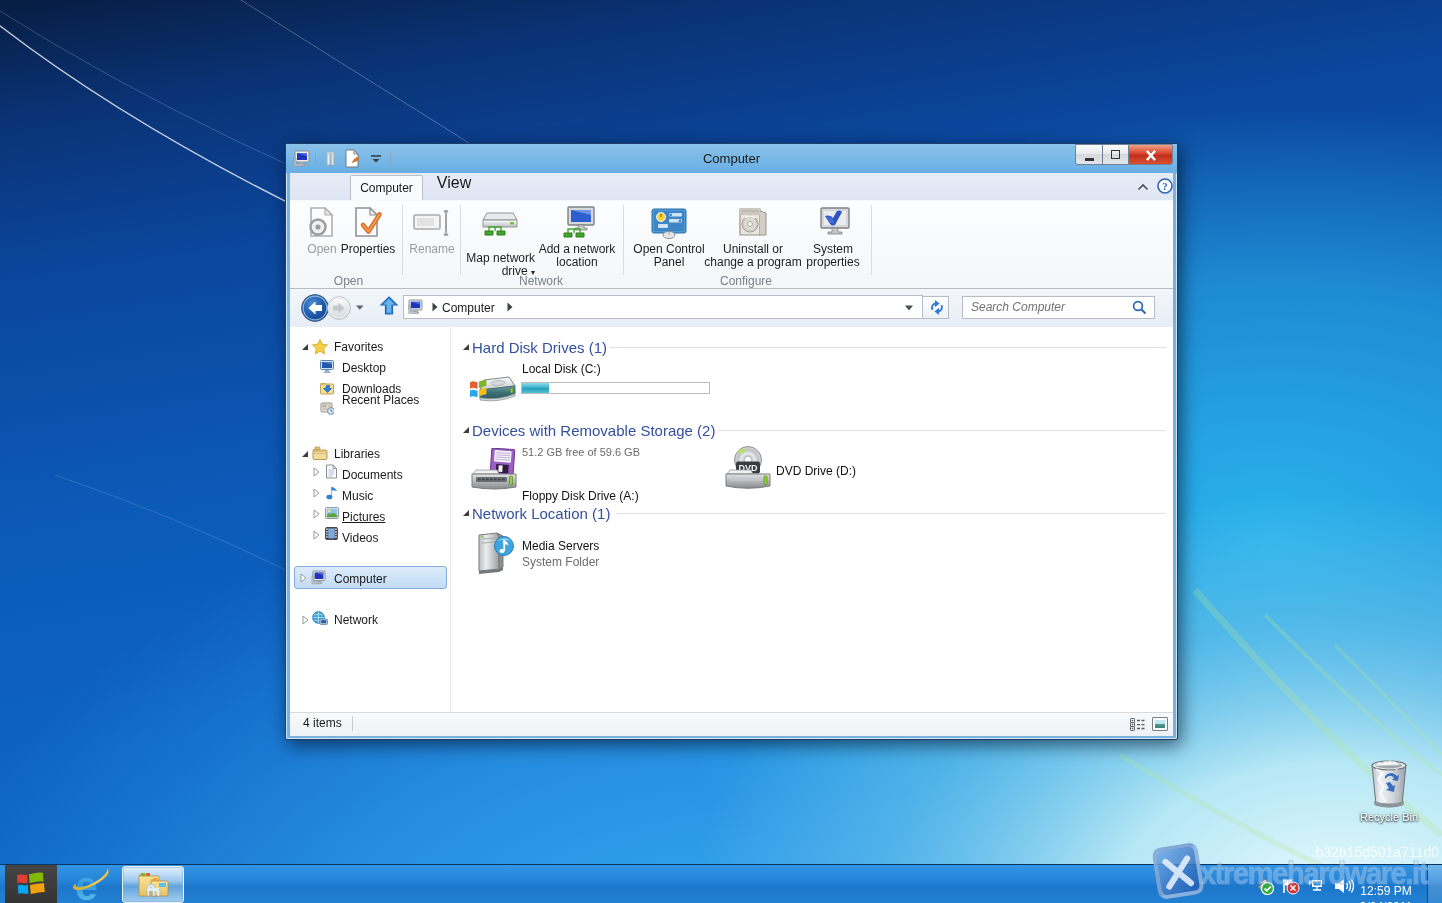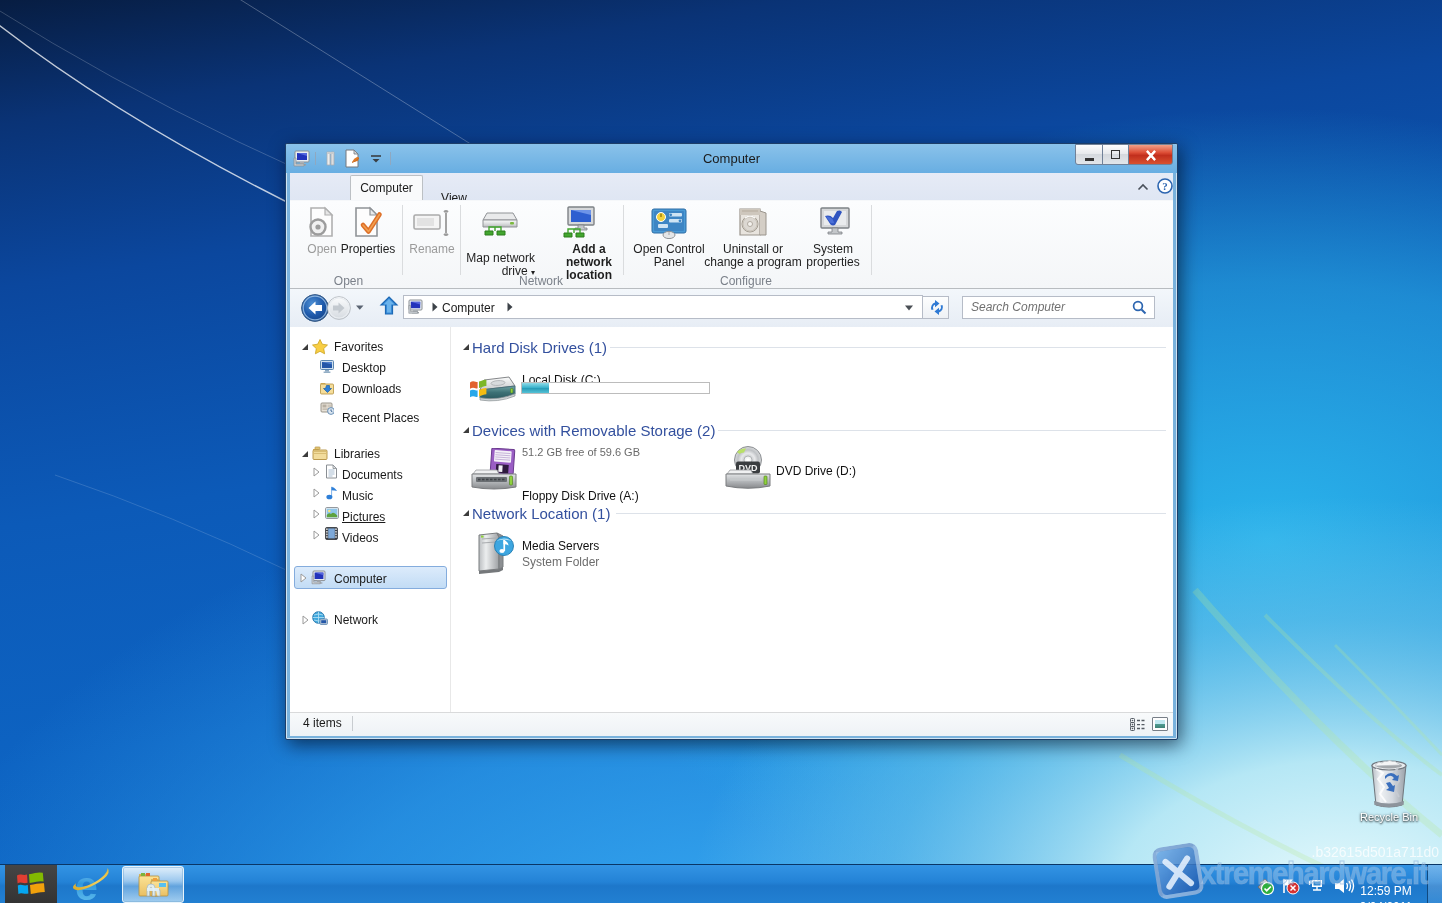--- a/index.html
+++ b/index.html
@@ -211,21 +211,21 @@
   <div class="abs" style="left:842px; top:0px; width:45px; height:21px; background:linear-gradient(#f0a088,#dd4e36 40%,#c22f1d 55%,#d8512f); border:1px solid #708198; border-radius:0 0 3px 0;">
     <svg class="abs" style="left:16px; top:5px;" width="12" height="11" viewBox="0 0 12 11">
       <path d="M2 1 L6 5.5 L10 1 M2 10 L6 5.5 L10 10" stroke="#fff" stroke-width="2.2" fill="none"></path>
       <path d="M2 1 L10 10 M10 1 L2 10" stroke="#fff" stroke-width="2" fill="none"></path>
     </svg>
   </div>
 
   <div class="abs" style="left:4px; top:29px; width:883px; height:27px; background:linear-gradient(#e6ebf6,#dfe6f3);"></div>
   <div class="abs" style="left:5px; top:32px; width:55px; height:21px; background:linear-gradient(#5b8cc8,#2c5ca6 45%,#1d4488 60%,#2a5aa0); border:1px solid #1a3c74; border-radius:2.5px; color:#fff; font-size:12px; font-weight:bold; text-align:center; padding-top:3px; box-shadow:inset 0 1px 0 rgba(255,255,255,0.4);margin-top:48px;">File</div>
   <div class="abs" style="left:64px; top:31px; width:73px; height:25px; background:#f9fafb; border:1px solid #bcc0c4; border-bottom:none; border-radius:2px 2px 0 0; font-size:12px; color:#1a1a1a; text-align:center; padding-top:5px;">Computer</div>
-  <div class="abs" style="left:140px; top:30px; width:56px; height:34px; font-size:12px; color:#1a1a1a; text-align:center; padding-top:17px;">View</div>
+  <div class="abs" style="left:140px; top:30px; width:56px; height:34px; font-size:16px; color:#1a1a1a; text-align:center; padding-top:0;">View</div>
   <svg class="abs" style="left:851px; top:39px;" width="12" height="8" viewBox="0 0 12 8">
     <path d="M1.5 6.5 L6 2 L10.5 6.5" stroke="#49505a" stroke-width="1.6" fill="none"></path>
   </svg>
   <svg class="abs" style="left:871px; top:34px;" width="16" height="16" viewBox="0 0 16 16">
     <circle cx="8" cy="8" r="7" fill="#fff" stroke="#2c65b0" stroke-width="1.6"></circle>
     <text x="8" y="12" font-size="11" font-weight="bold" fill="#2c65b0" text-anchor="middle" font-family="Liberation Serif">?</text>
   </svg>
 
   <div class="abs" style="left:4px; top:56px; width:883px; height:89px; background:linear-gradient(#fcfdfe,#f4f6f8); border:1px solid #b8bcc0; border-left:none; border-right:none;"></div>
   <div class="abs" style="left:4px; top:56px; width:883px; height:1px; background:#f6f8fa;"></div>
@@ -272,21 +272,21 @@
   <div class="rbtn" style="left:179px; top:108px; width:70px;text-align:right;">Map network<br>drive <span style="font-size:8px;">▾</span></div>
 
   <svg class="abs" style="left:274px; top:61px;" width="40" height="34" viewBox="0 0 40 34">
     <rect x="8" y="2" width="26" height="18" rx="1" fill="#d6d8da" stroke="#7e8286" stroke-width="1.4"></rect>
     <rect x="11" y="5" width="20" height="12" fill="#2e5fd0"></rect>
     <path d="M11 5 l20 0 0 5 z" fill="#6e94e8"></path>
     <path d="M18 20 l6 0 0 3 3 0 0 2 -12 0 0 -2 3 0 Z" fill="#c4c7ca" stroke="#7e8286" stroke-width="0.8"></path>
     <path d="M4 28 L12 28 L12 32 L4 32 Z M16 28 L24 28 L24 32 L16 32 Z" fill="#42a62e" stroke="#2c7c1d" stroke-width="1"></path>
     <path d="M8 28 l0 -4 12 0 0 4 M14 24 l0 4" stroke="#42a62e" stroke-width="1.4" fill="none"></path>
   </svg>
-  <div class="rbtn" style="left:262px; top:99px; width:82px;font-weight:bold;">Add a network<br>location</div>
+  <div class="rbtn" style="left:250px; top:99px; width:82px;">Add a network<br>location</div>
   <div class="rsep" style="left:337px;"></div>
 
   <svg class="abs" style="left:364px; top:63px;" width="38" height="32" viewBox="0 0 38 32">
     <rect x="2" y="2" width="34" height="24" rx="2" fill="#4a9ad5" stroke="#2c6da6" stroke-width="1"></rect>
     <rect x="4" y="4" width="30" height="20" rx="1" fill="#3d85c4"></rect>
     <circle cx="11" cy="10" r="4.5" fill="#f3d23e" stroke="#fff" stroke-width="1"></circle>
     <path d="M11 10 L11 6.5" stroke="#8a6d00" stroke-width="1.2"></path>
     <rect x="19" y="6" width="13" height="3.6" rx="1" fill="#cfe4f4"></rect>
     <rect x="19" y="12" width="13" height="3.6" rx="1" fill="#cfe4f4"></rect>
     <circle cx="20.7" cy="7.8" r="1.4" fill="#3d85c4"></circle>
@@ -406,21 +406,21 @@
   </svg>
   <div class="tree" style="left:56px; top:238px;">Downloads</div>
   <svg class="abs" style="left:34px; top:258px;" width="14" height="13" viewBox="0 0 14 13">
     <rect x="1" y="1" width="11" height="9" rx="1" fill="#e8e2d8" stroke="#8f8a80" stroke-width="0.9"></rect>
     <rect x="2.5" y="2.5" width="4" height="3" fill="#b8b0a2"></rect>
     <rect x="7.5" y="2.5" width="3.5" height="3" fill="#cfc8bb"></rect>
     <rect x="2.5" y="6.5" width="8.5" height="1.2" fill="#b8b0a2"></rect>
     <circle cx="11" cy="9" r="3.4" fill="#dce6f0" stroke="#5c87b0" stroke-width="0.9"></circle>
     <path d="M11 7.4 L11 9 L12.4 9.8" stroke="#2d5c8e" stroke-width="0.9" fill="none"></path>
   </svg>
-  <div class="tree" style="left:56px; top:267px;">Recent Places</div>
+  <div class="tree" style="left:56px; top:249px;">Recent Places</div>
 
   <svg class="abs" style="left:15px; top:306px;" width="8" height="8" viewBox="0 0 8 8">
       <path d="M7 1 L7 7 L1 7 Z" fill="#3c3c3c"></path>
     </svg>
   <svg class="abs" style="left:26px; top:302px;" width="16" height="15" viewBox="0 0 16 15">
     <path d="M1 3 L6 3 L7.4 4.8 L1 4.8 Z" fill="#d9b45c"></path>
     <rect x="1" y="4" width="14" height="9.5" rx="1" fill="#f2dc9c" stroke="#b3903f" stroke-width="0.9"></rect>
     <path d="M1.8 5.5 l12.4 0 M1.8 7.5 l12.4 0" stroke="#d9bd74" stroke-width="1"></path>
     <rect x="3" y="1" width="5" height="2.4" rx="0.6" fill="#e6c878" stroke="#b3903f" stroke-width="0.7"></rect>
   </svg>
@@ -523,21 +523,21 @@
     <path d="M12 16 L47 12 L47 20 Q30 27 12 24 Z" fill="url(#hdg)" stroke="#49707a" stroke-width="1"></path>
     <path d="M12 23.8 Q30 26.8 47 19.8 L47 22 Q30 29 12 26 Z" fill="#cfd4d6" stroke="#8a9094" stroke-width="0.7"></path>
     <rect x="42.5" y="14.5" width="2.4" height="4.5" rx="0.7" fill="#8fd13e" stroke="#4a7c16" stroke-width="0.5"></rect>
     <g transform="translate(0,4)">
       <path d="M2 4.5 Q4.5 2.8 6.5 3.6 Q8.3 4.3 9.6 3.9 L9.6 10.3 Q8 10.8 6.5 10.1 Q4.5 9.3 2 10.8 Z" fill="#e2622e"></path>
       <path d="M11 3.6 Q13 3 14.8 2.2 Q16.8 1.5 18.4 1.9 L18.4 8.1 Q16.6 8 14.8 8.7 Q13 9.4 11 9.9 Z" fill="#7cb728"></path>
       <path d="M2 12.6 Q4.5 11.2 6.5 12 Q8.3 12.8 9.6 12.3 L9.6 18.7 Q8 19.2 6.5 18.5 Q4.5 17.7 2 19.2 Z" fill="#28a8ea"></path>
       <path d="M11 11.8 Q13 11.3 14.8 10.6 Q16.8 10 18.4 10.1 L18.4 16.3 Q16.6 16.4 14.8 17.1 Q13 17.8 11 18.2 Z" fill="#f5bc12"></path>
     </g>
   </svg>
-  <div class="ilabel" style="left:236px; top:229px;text-align:right;">Local Disk (C:)</div>
+  <div class="ilabel" style="left:236px; top:218px;text-align:right;">Local Disk (C:)</div>
   <div class="abs" style="left:235px; top:238px; width:189px; height:12px; border:1px solid #bcbcbc; background:#fff;">
     <div class="abs" style="left:0; top:0; width:27px; height:10px; background:linear-gradient(#8fdbe8,#3db3cc 45%,#2a9db8 55%,#54c2d6);"></div>
   </div>
   <div class="ilabel" style="left:236px; top:254px; font-size:11px; color:#6a6a6a;margin-top:48px;">51.2 GB free of 59.6 GB</div>
 
   <svg class="abs" style="left:176px; top:282px;" width="8" height="8" viewBox="0 0 8 8">
       <path d="M7 1 L7 7 L1 7 Z" fill="#3c3c3c"></path>
     </svg>
   <div class="hdr" style="left:186px; top:278px;">Devices with Removable Storage (2)</div>
   <div class="hline" style="left:432px; top:286px; width:448px;"></div>

